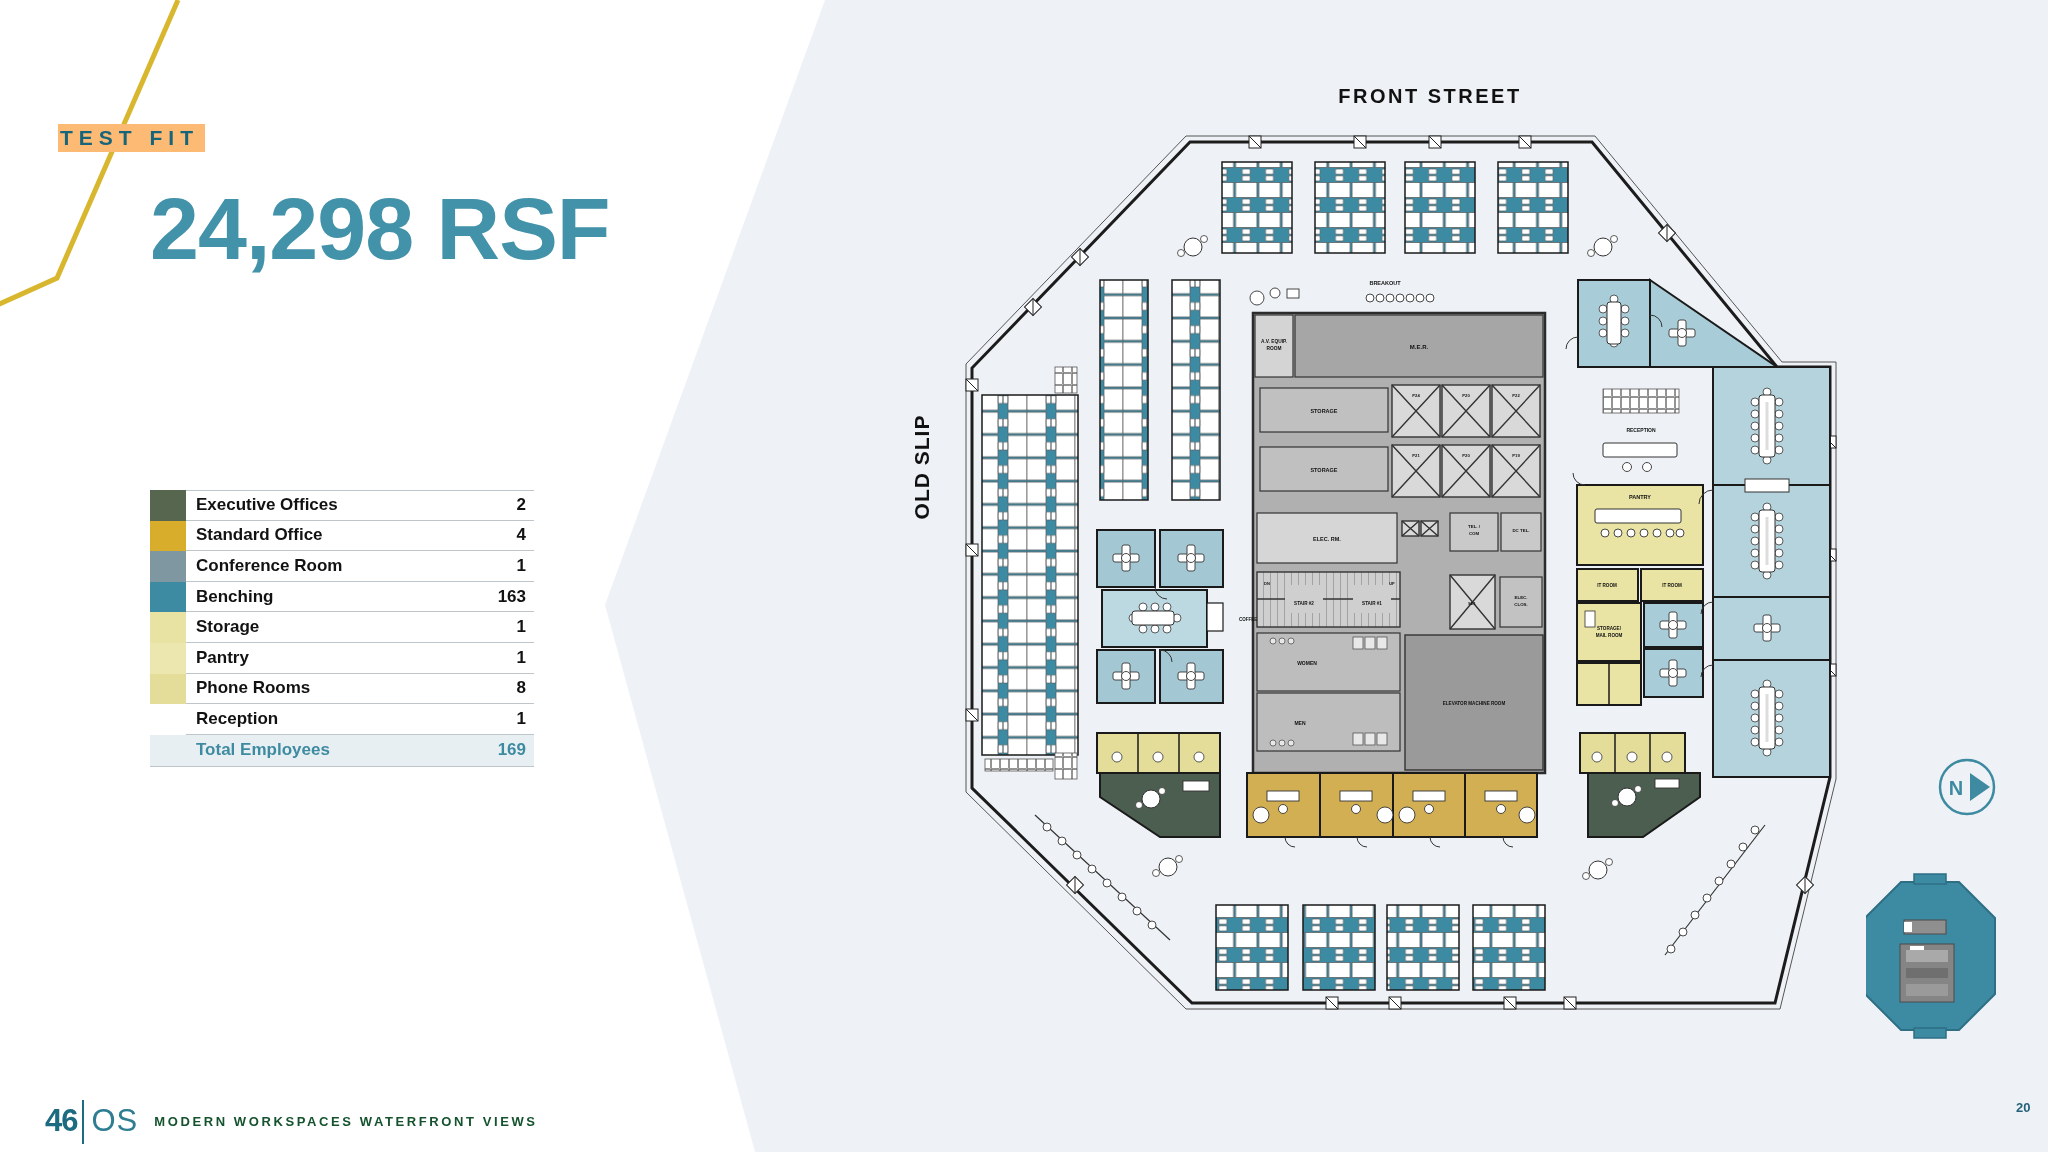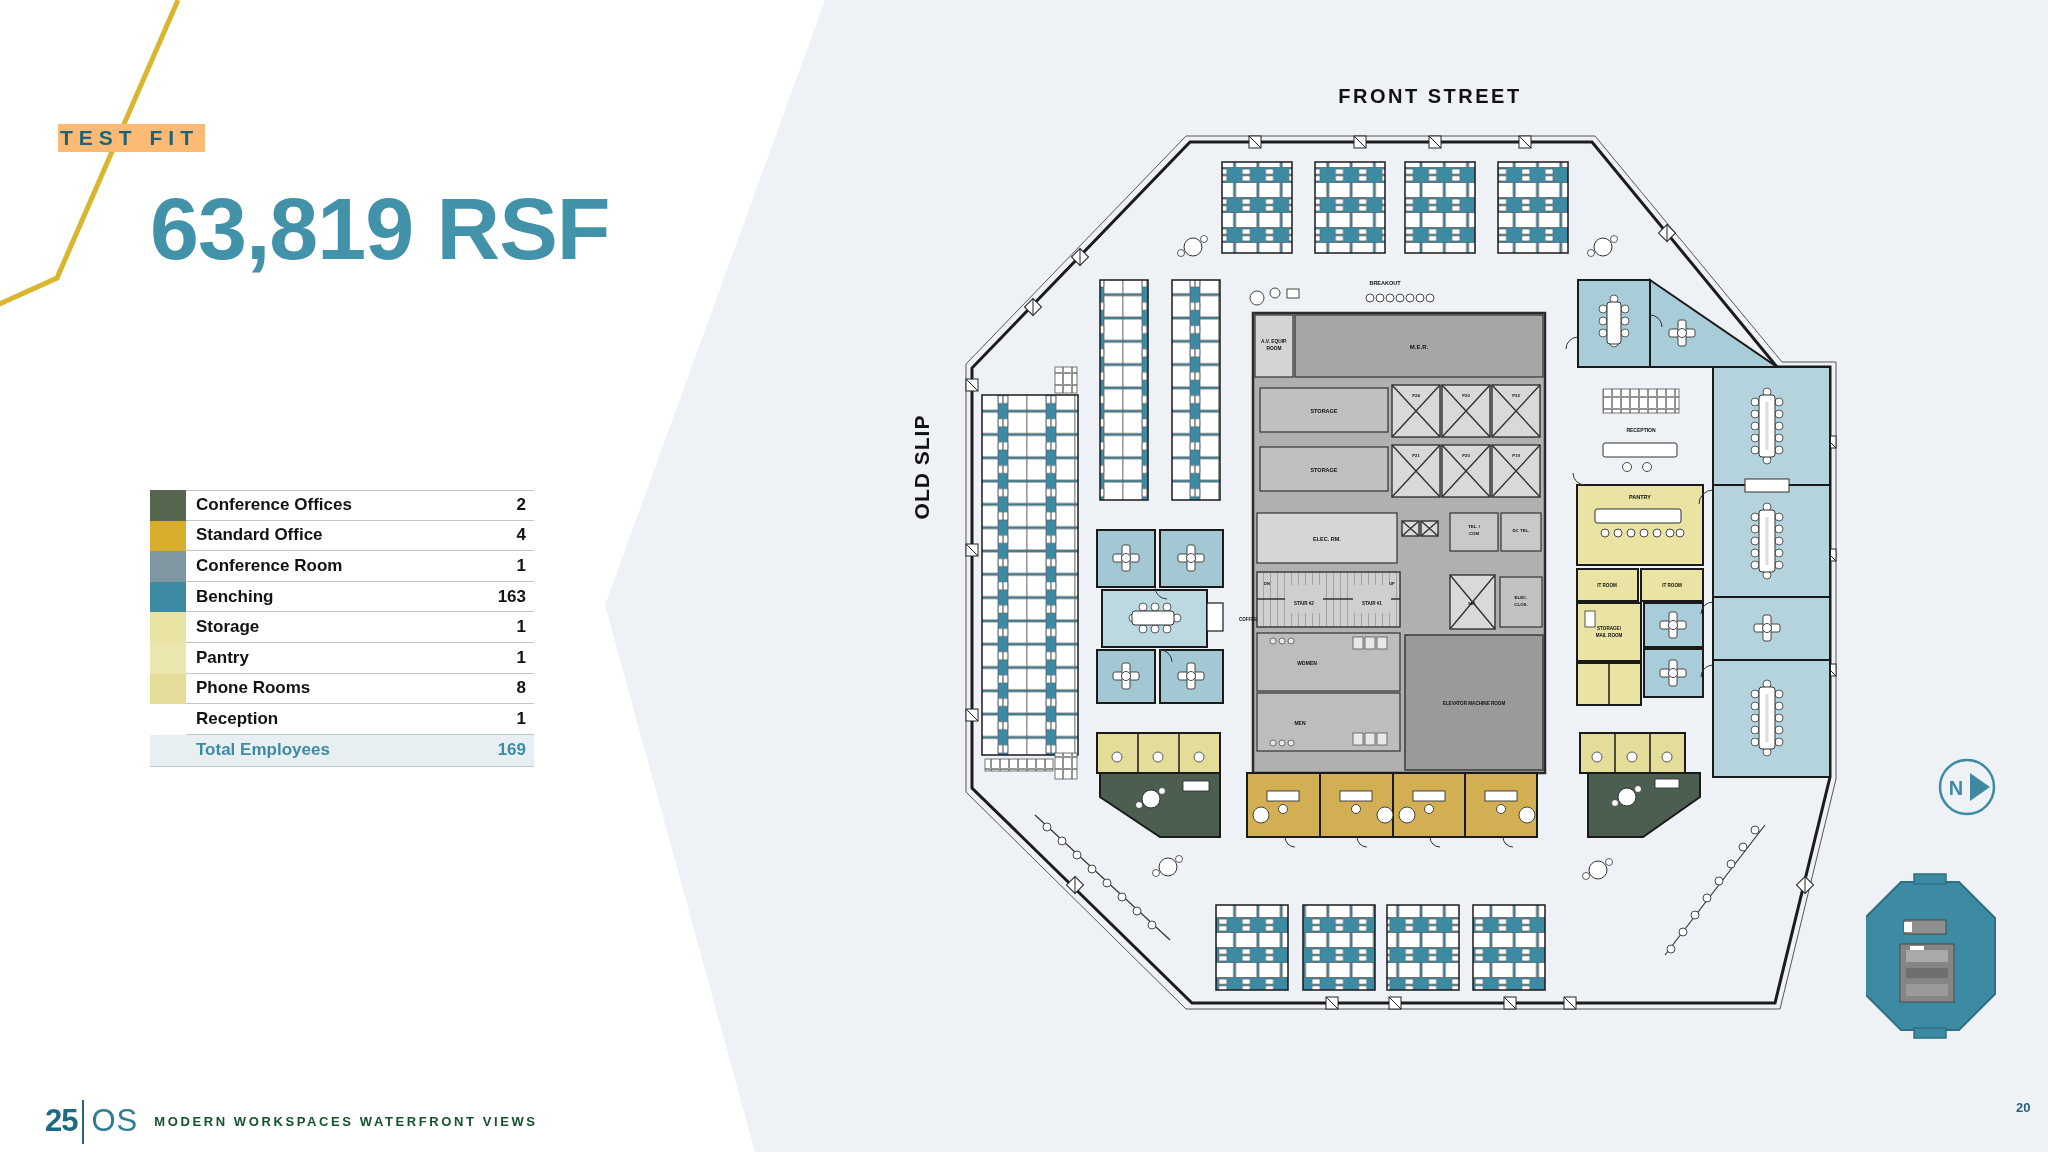--- a/index.html
+++ b/index.html
@@ -49,29 +49,29 @@
     <polygon points="825,0 2048,0 2048,1152 755,1152 605,605" fill="#eef2f6"></polygon>
   </svg>
 
   <svg class="bg-svg" style="width:300px;height:340px">
     <polyline points="178,0 57,278 -25,315" fill="none" stroke="#d8b62e" stroke-width="5"></polyline>
   </svg>
 
   <div class="eyebrow">TEST FIT</div>
 
   <div class="title">
-    <div>63,819 RSF</div>
+    <div>24,298 RSF</div>
   </div>
 
   <div class="legend">
     <div>
         <div class="lrow">
           <div class="lswatch" style="background: rgb(87, 102, 79);"></div>
           <div class="lbody">
-            <span class="llabel">Conference Offices</span>
+            <span class="llabel">Executive Offices</span>
             <span class="lvalue">2</span>
           </div>
         </div>
         <div class="lrow">
           <div class="lswatch" style="background: rgb(216, 173, 44);"></div>
           <div class="lbody">
             <span class="llabel">Standard Office</span>
             <span class="lvalue">4</span>
           </div>
         </div>
@@ -592,21 +592,21 @@
       <rect x="34" y="84" width="54" height="58" fill="#858585" stroke="#4a4a4a"></rect>
       <rect x="40" y="90" width="42" height="12" fill="#a9a9a9"></rect>
       <rect x="40" y="108" width="42" height="10" fill="#6f6f6f"></rect>
       <rect x="40" y="124" width="42" height="12" fill="#9a9a9a"></rect>
       <rect x="38" y="62" width="8" height="10" fill="#fff"></rect>
       <rect x="44" y="86" width="14" height="4" fill="#fff"></rect>
     </g>
   </svg>
 
   <div class="footer">
-    <span class="logo32">25</span>
+    <span class="logo32">46</span>
     <span class="logobar"></span>
     <span class="logoOS">OS</span>
     <span class="tagline">MODERN WORKSPACES WATERFRONT VIEWS</span>
   </div>
 
   <div class="pagenum">20</div>
 
 </div>
 
 </body></html>

